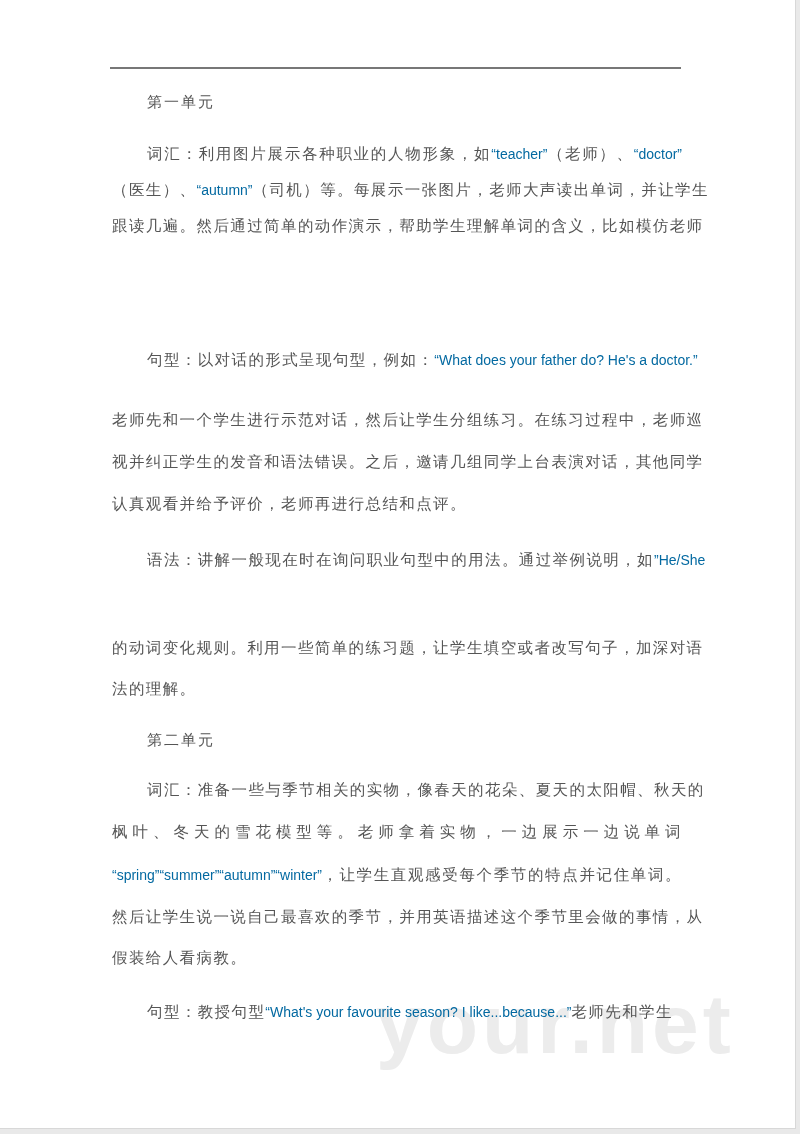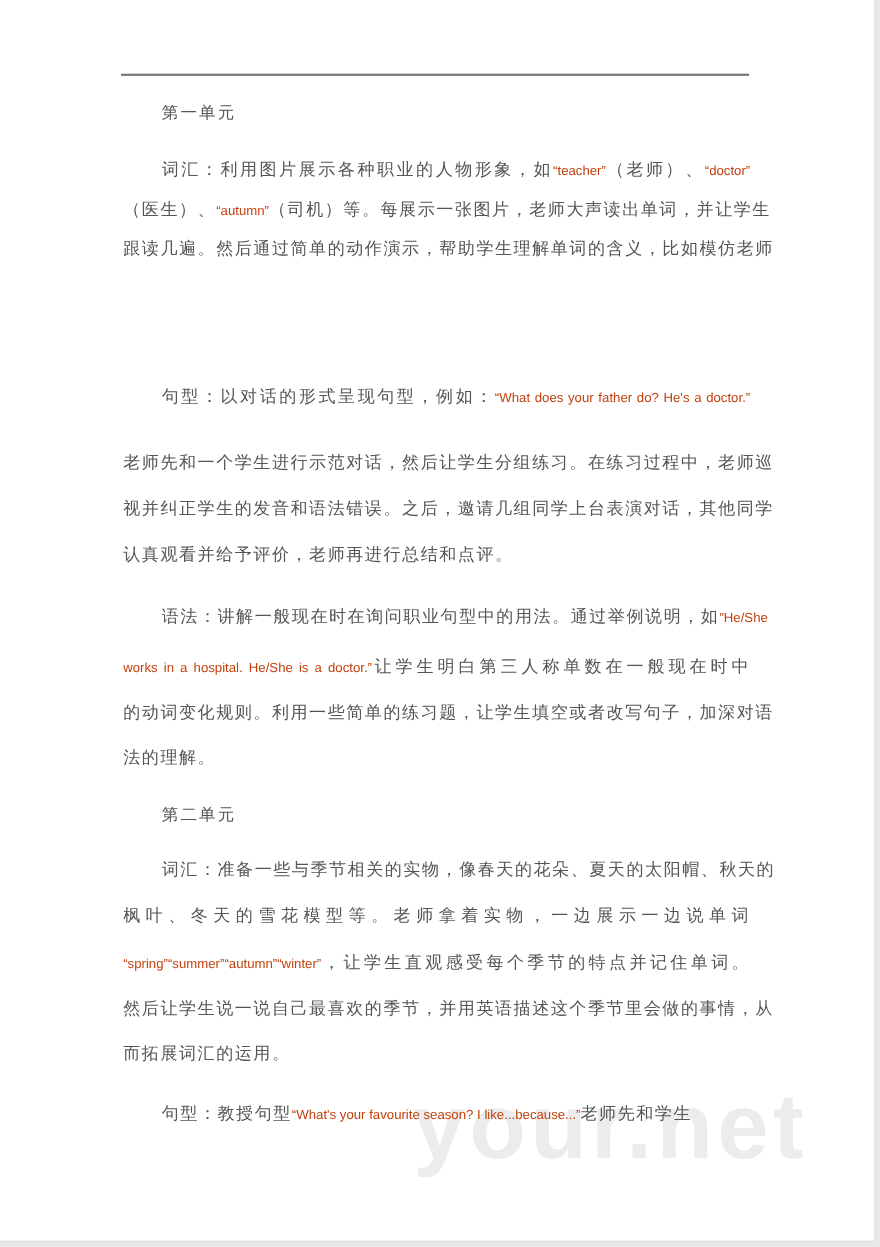--- a/index.html
+++ b/index.html
@@ -40,23 +40,23 @@
       font-family: "DejaVu Serif", "Liberation Serif", serif;
       font-size: 15.5px;
       color: #555555;
       white-space: nowrap;
       letter-spacing: 1.4px;
     }
     .line.indent { left: 147px; width: 535px; }
     .line.justify { text-align: justify; text-align-last: justify; }
     .en {
       font-family: "Liberation Sans", "DejaVu Sans", sans-serif;
-      color: #c2410c;
+      color: #0369a1;
       letter-spacing: 0;
-      font-size: 12px;
+      font-size: 14px;
       margin-top: 23px;
     }
     .heading {
       position: absolute;
       left: 147px;
       height: 24px;
       line-height: 24px;
       font-family: "DejaVu Serif", "Liberation Serif", serif;
       font-size: 15px;
       color: #555555;
@@ -90,27 +90,26 @@
     <div class="line indent justify" style="top:142px"><span>词汇：利用图片展示各种职业的人物形象，如</span><span class="en">“teacher”</span><span>（老师）、</span><span class="en">“doctor”</span></div>
     <div class="line justify" style="top:178px"><span>（医生）、</span><span class="en">“autumn”</span><span>（司机）等。每展示一张图片，老师大声读出单词，并让学生</span></div>
     <div class="line justify" style="top:214px"><span>跟读几遍。然后通过简单的动作演示，帮助学生理解单词的含义，比如模仿老师</span></div>
 
     <div class="line indent justify" style="top:348px"><span>句型：</span><span>以对话的形式呈现句型，例如：</span><span class="en">“What does your father do? He's a doctor.”</span></div>
     <div class="line justify" style="top:408px"><span>老师先和一个学生进行示范对话，然后让学生分组练习。在练习过程中，老师巡</span></div>
     <div class="line justify" style="top:450px"><span>视并纠正学生的发音和语法错误。之后，邀请几组同学上台表演对话，其他同学</span></div>
     <div class="line" style="top:492px"><span>认真观看并给予评价，老师再进行总结和点评。</span></div>
 
     <div class="line indent justify" style="top:548px"><span>语法：讲解一般现在时在询问职业句型中的用法。通过举例说明，如</span><span class="en">”He/She</span></div>
-    <div class="line justify" style="top:594px"><span class="en">works in a hospital. He/She is a doctor.”</span><span>让学生明白第三人称单数在一般现在时中</span></div>
     <div class="line justify" style="top:636px"><span>的动词变化规则。利用一些简单的练习题，让学生填空或者改写句子，加深对语</span></div>
     <div class="line" style="top:677px"><span>法的理解。</span></div>
 
     <div class="heading" style="top:728px">第二单元</div>
 
     <div class="line indent justify" style="top:778px"><span>词汇：准备一些与季节相关的实物，像春天的花朵、夏天的太阳帽、秋天的</span></div>
     <div class="line justify" style="top:820px"><span>枫叶、冬天的雪花模型等。老师拿着实物，一边展示一边说单词</span></div>
     <div class="line justify" style="top:863px"><span class="en">“spring”“summer”“autumn”“winter”</span><span>，让学生直观感受每个季节的特点并记住单词。</span></div>
     <div class="line justify" style="top:905px"><span>然后让学生说一说自己最喜欢的季节，并用英语描述这个季节里会做的事情，从</span></div>
-    <div class="line" style="top:946px"><span>而拓展词汇的运用。</span></div>
+    <div class="line" style="top:946px"><span>假装给人看病教。</span></div>
 
     <div class="line indent" style="top:1000px"><span>句型：教授句型</span><span class="en">“What's your favourite season? I like...because...”</span><span>老师先和学生</span></div>
   </div>
 </div>
 
 </body></html>

